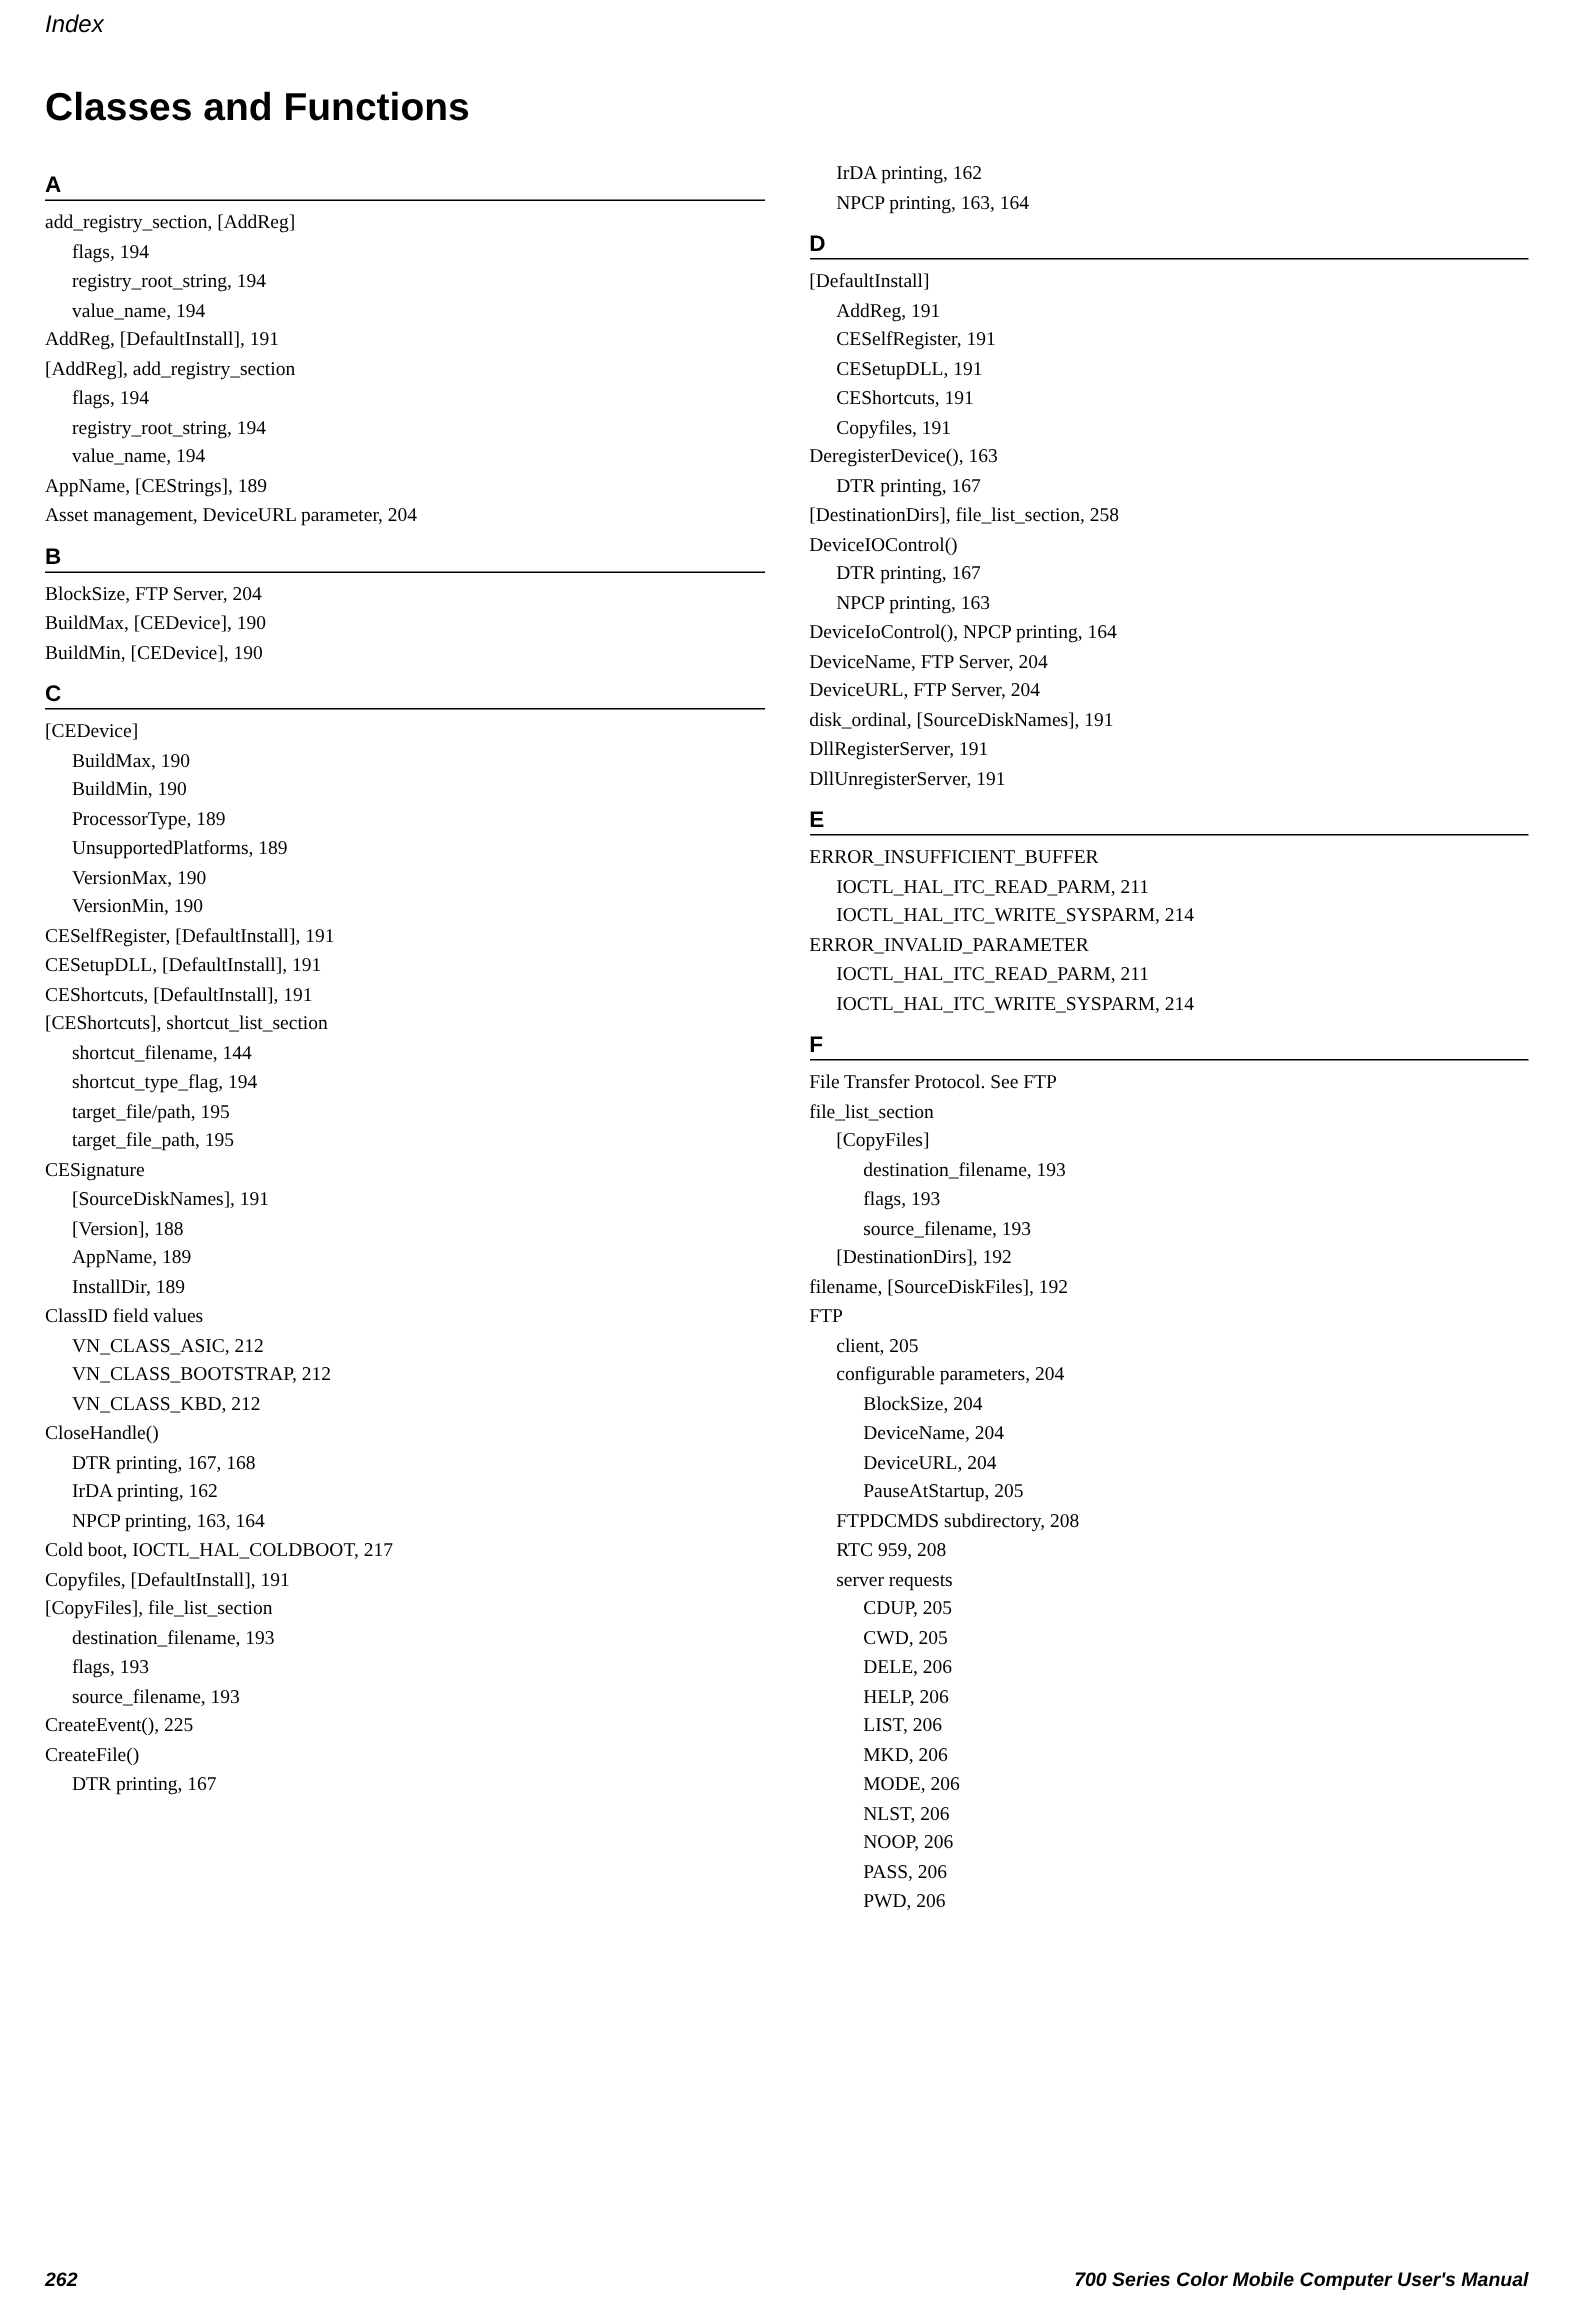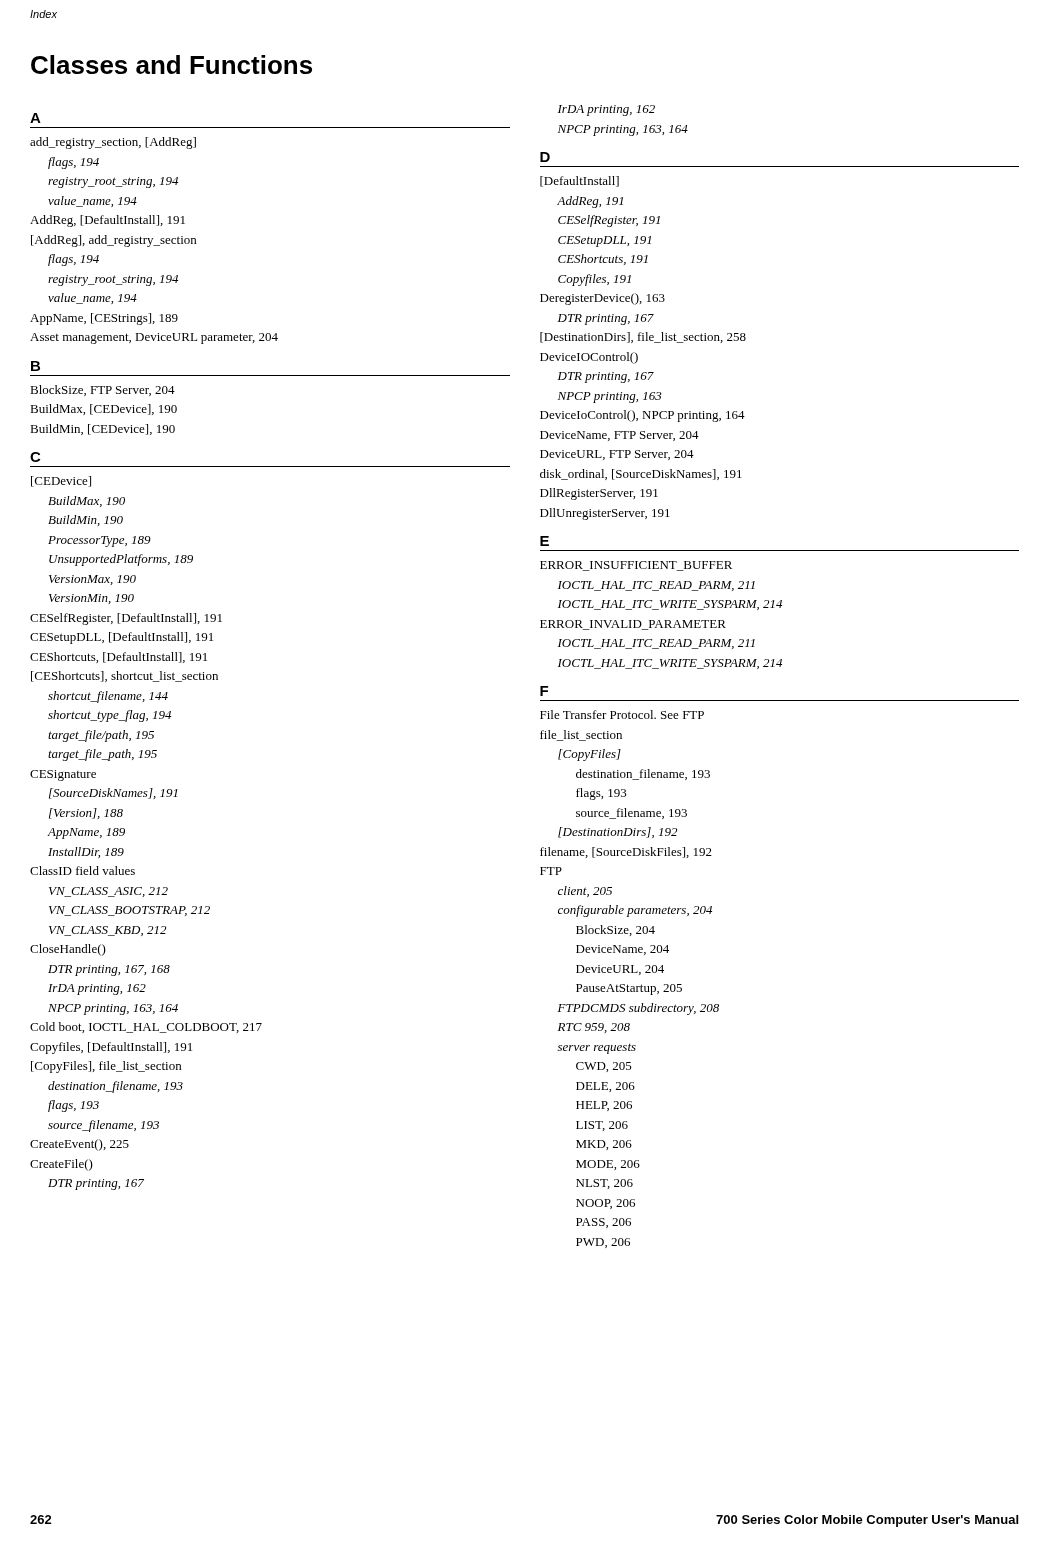--- a/index.html
+++ b/index.html
@@ -11,21 +11,21 @@
       background: #ffffff;
       font-family: Times New Roman, Times, serif;
       font-size: 14px;
       color: #000000;
       width: 1049px;
       min-height: 1545px;
       position: relative;
     }
     .page-header {
       padding: 8px 30px 0 30px;
-      font-size: 11px;
+      font-size: 16px;
       font-style: italic;
       font-family: Arial, Helvetica, sans-serif;
     }
     .page-container {
       padding: 20px 30px 40px 30px;
       display: flex;
       flex-direction: column;
       justify-content: center;
     }
     .page-title {
@@ -56,35 +56,35 @@
       margin-top: 10px;
       padding-bottom: 1px;
     }
     .index-entry {
       font-size: 13px;
       line-height: 1.5;
       padding-left: 0;
     }
     .index-entry.indent1 {
       padding-left: 18px;
-      font-style: italic;
     }
     .index-entry.indent2 {
       padding-left: 36px;
     }
     .page-footer {
       position: absolute;
       bottom: 18px;
       left: 30px;
       right: 30px;
       display: flex;
       justify-content: space-between;
       font-size: 13px;
       font-family: Arial, Helvetica, sans-serif;
       font-weight: bold;
+      font-style: italic;
     }
   </style>
 </head>
 <body>
 
 <div class="page-header">
   <span>Index</span>
 </div>
 
 <div class="page-container">
@@ -188,20 +188,21 @@
         <div class="index-entry">FTP</div>
         <div class="index-entry indent1">client, 205</div>
         <div class="index-entry indent1">configurable parameters, 204</div>
         <div class="index-entry indent2">BlockSize, 204</div>
         <div class="index-entry indent2">DeviceName, 204</div>
         <div class="index-entry indent2">DeviceURL, 204</div>
         <div class="index-entry indent2">PauseAtStartup, 205</div>
         <div class="index-entry indent1">FTPDCMDS subdirectory, 208</div>
         <div class="index-entry indent1">RTC 959, 208</div>
         <div class="index-entry indent1">server requests</div>
+        <div class="index-entry indent2">CDUP, 205</div>
         <div class="index-entry indent2">CWD, 205</div>
         <div class="index-entry indent2">DELE, 206</div>
         <div class="index-entry indent2">HELP, 206</div>
         <div class="index-entry indent2">LIST, 206</div>
         <div class="index-entry indent2">MKD, 206</div>
         <div class="index-entry indent2">MODE, 206</div>
         <div class="index-entry indent2">NLST, 206</div>
         <div class="index-entry indent2">NOOP, 206</div>
         <div class="index-entry indent2">PASS, 206</div>
         <div class="index-entry indent2">PWD, 206</div>

